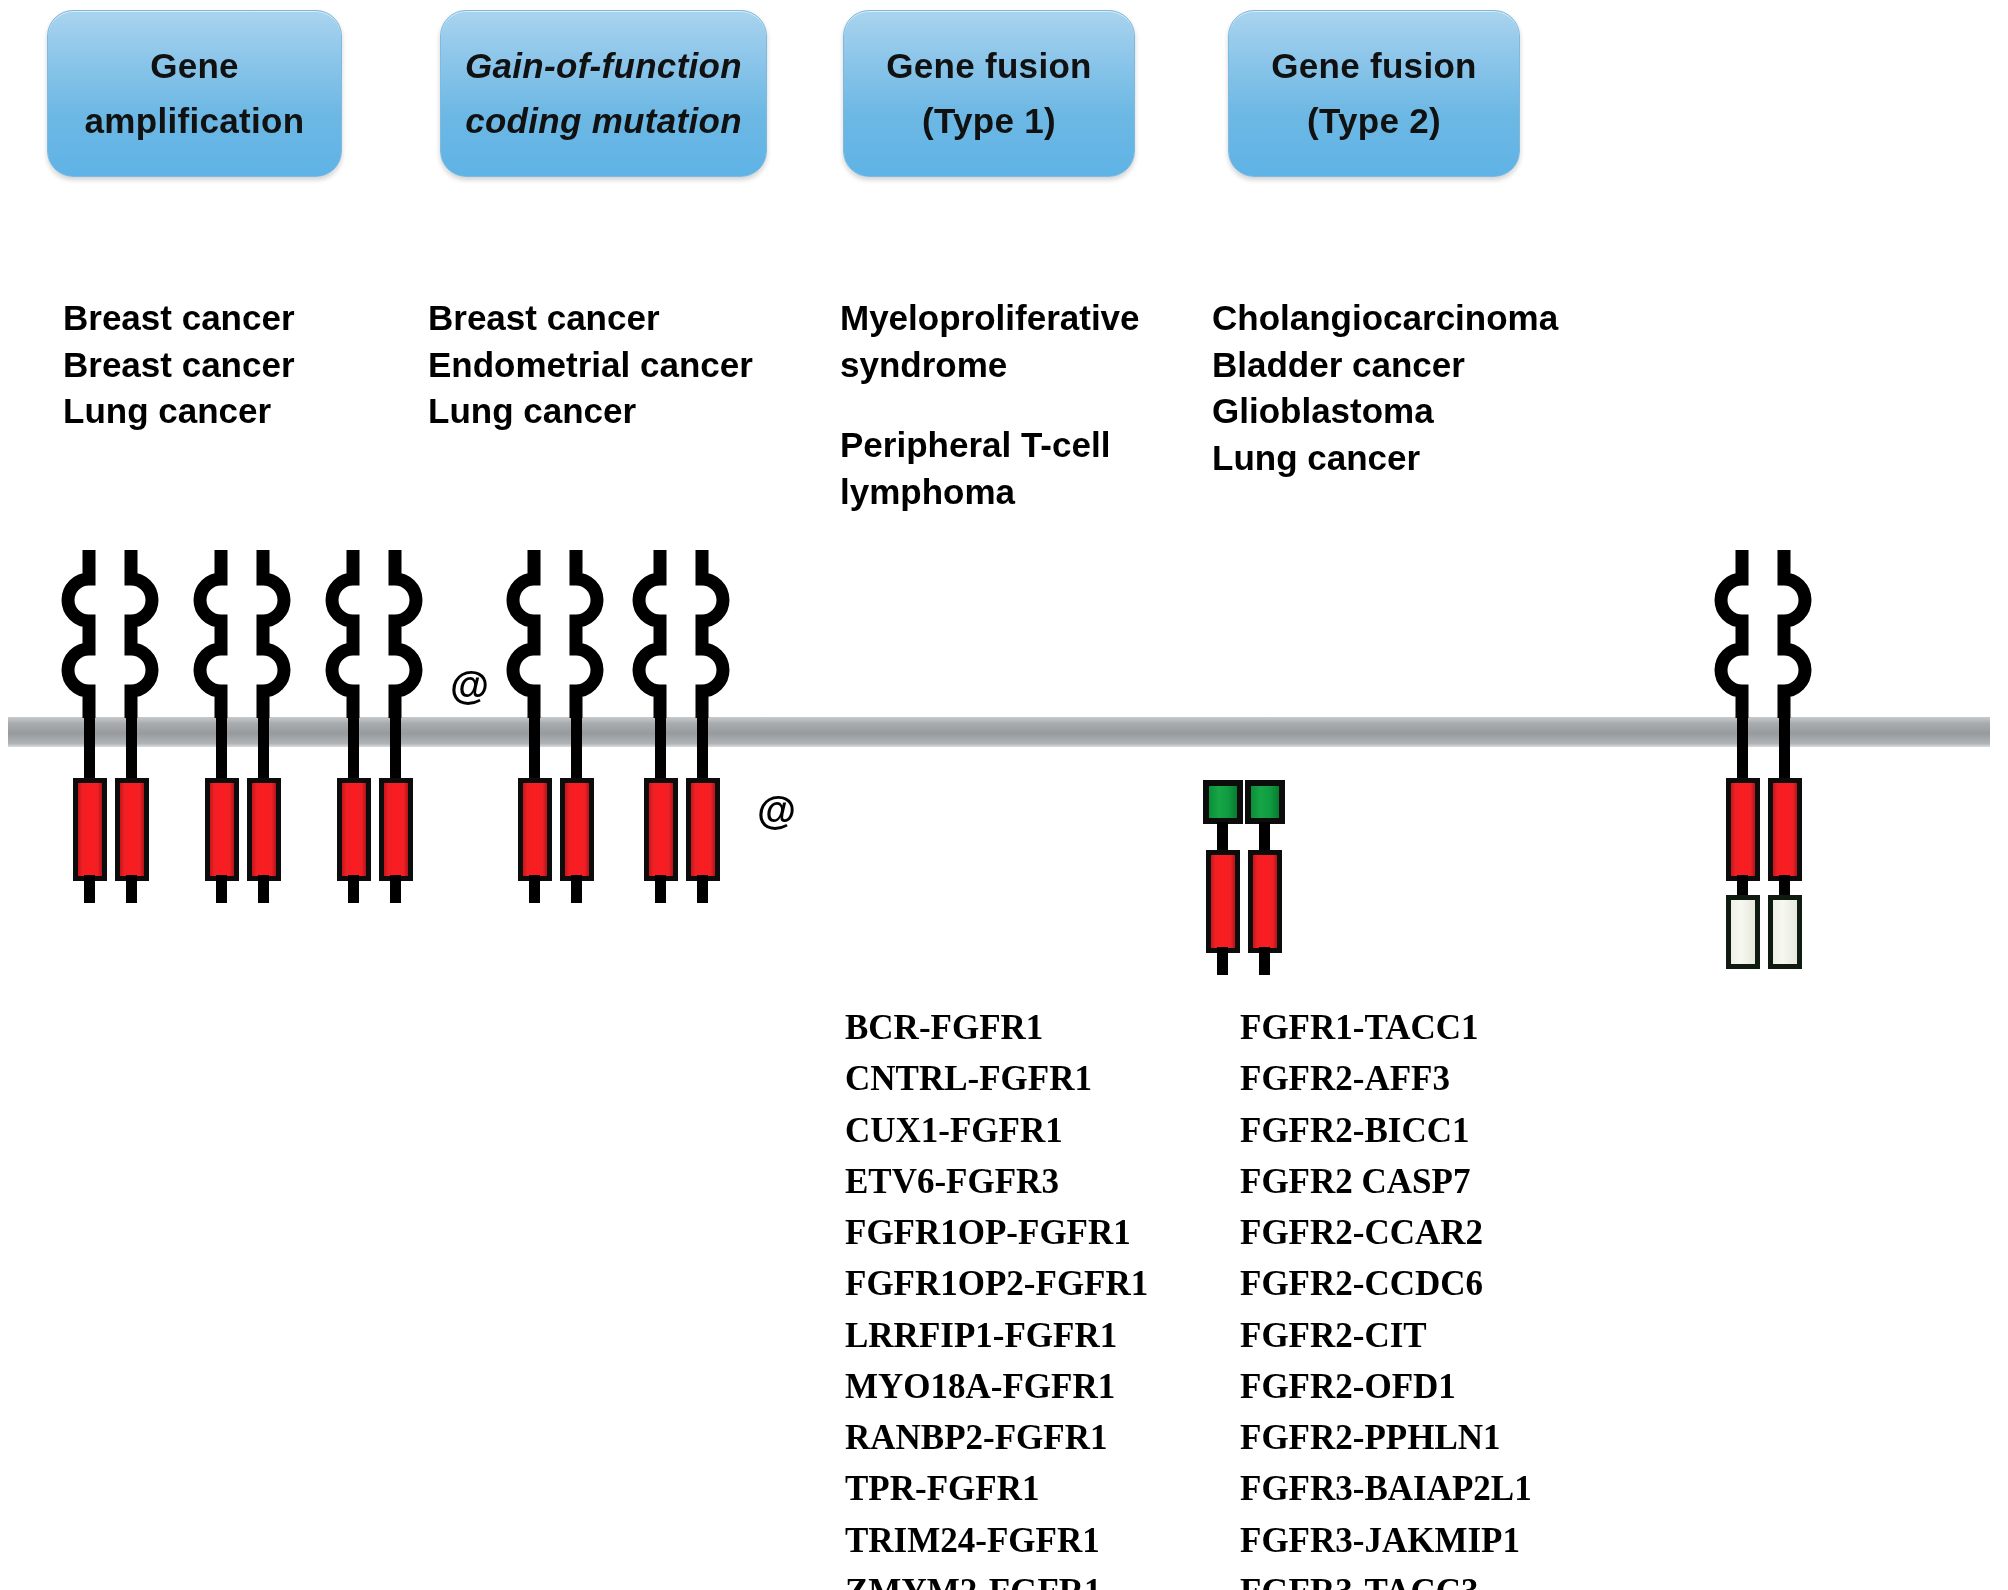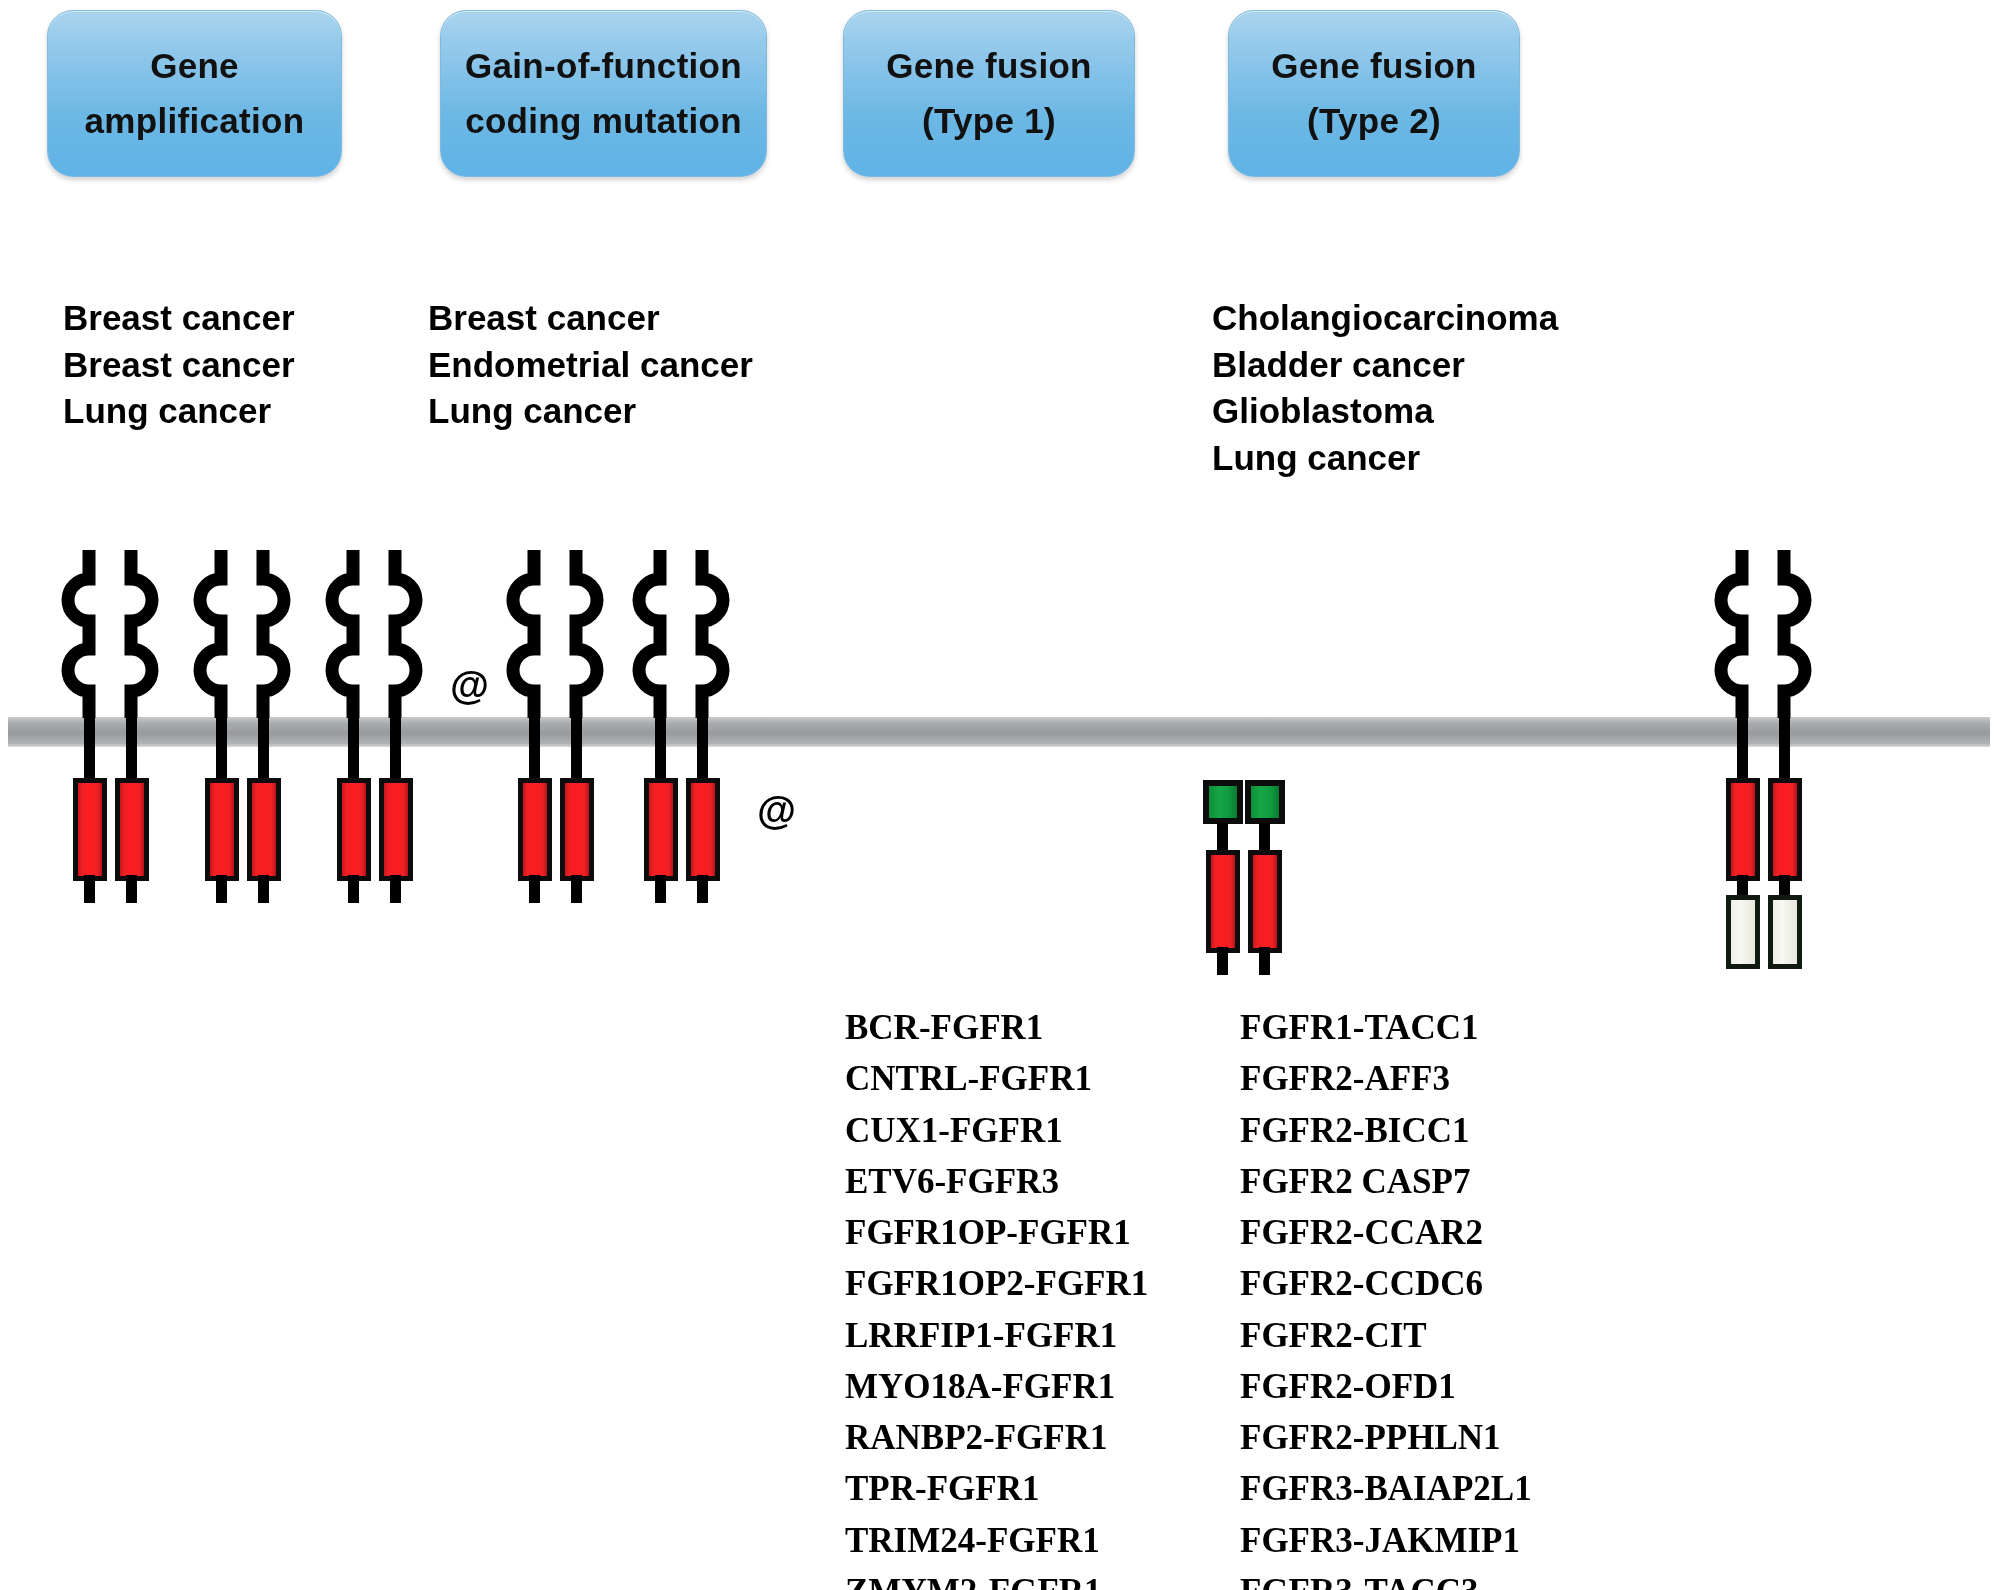--- a/index.html
+++ b/index.html
@@ -63,21 +63,21 @@
 </head>
 <body>
 
 <div id="figure">
 
   <div class="hdr-box" style="left:47px;top:10px;width:293px;height:165px;">
     <span class="hdr-line">Gene</span>
     <span class="hdr-line">amplification</span>
   </div>
 
-  <div class="hdr-box" style="left:440px;top:10px;width:325px;height:165px;">
+  <div class="hdr-box" style="left:440px;top:10px;width:325px;height:165px;font-style:italic;">
     <span class="hdr-line">Gain-of-function</span>
     <span class="hdr-line">coding  mutation</span>
   </div>
 
   <div class="hdr-box" style="left:843px;top:10px;width:290px;height:165px;">
     <span class="hdr-line">Gene  fusion</span>
     <span class="hdr-line">(Type  1)</span>
   </div>
 
   <div class="hdr-box" style="left:1228px;top:10px;width:290px;height:165px;">
@@ -90,20 +90,27 @@
     <div>Breast  cancer</div>
     <div>Lung  cancer</div>
   </div>
 
   <div class="cancer-list" style="left:428px;top:295px;">
     <div>Breast  cancer</div>
     <div>Endometrial  cancer</div>
     <div>Lung  cancer</div>
   </div>
 
+  <div class="cancer-list" style="left:840px;top:295px;">
+    <div>Myeloproliferative</div>
+    <div>syndrome</div>
+    <div class="gap-line"></div>
+    <div>Peripheral  T-cell</div>
+    <div>lymphoma</div>
+  </div>
 
   <div class="cancer-list" style="left:1212px;top:295px;">
     <div>Cholangiocarcinoma</div>
     <div>Bladder  cancer</div>
     <div>Glioblastoma</div>
     <div>Lung  cancer</div>
   </div>
 
   <div id="membrane"></div>
 

